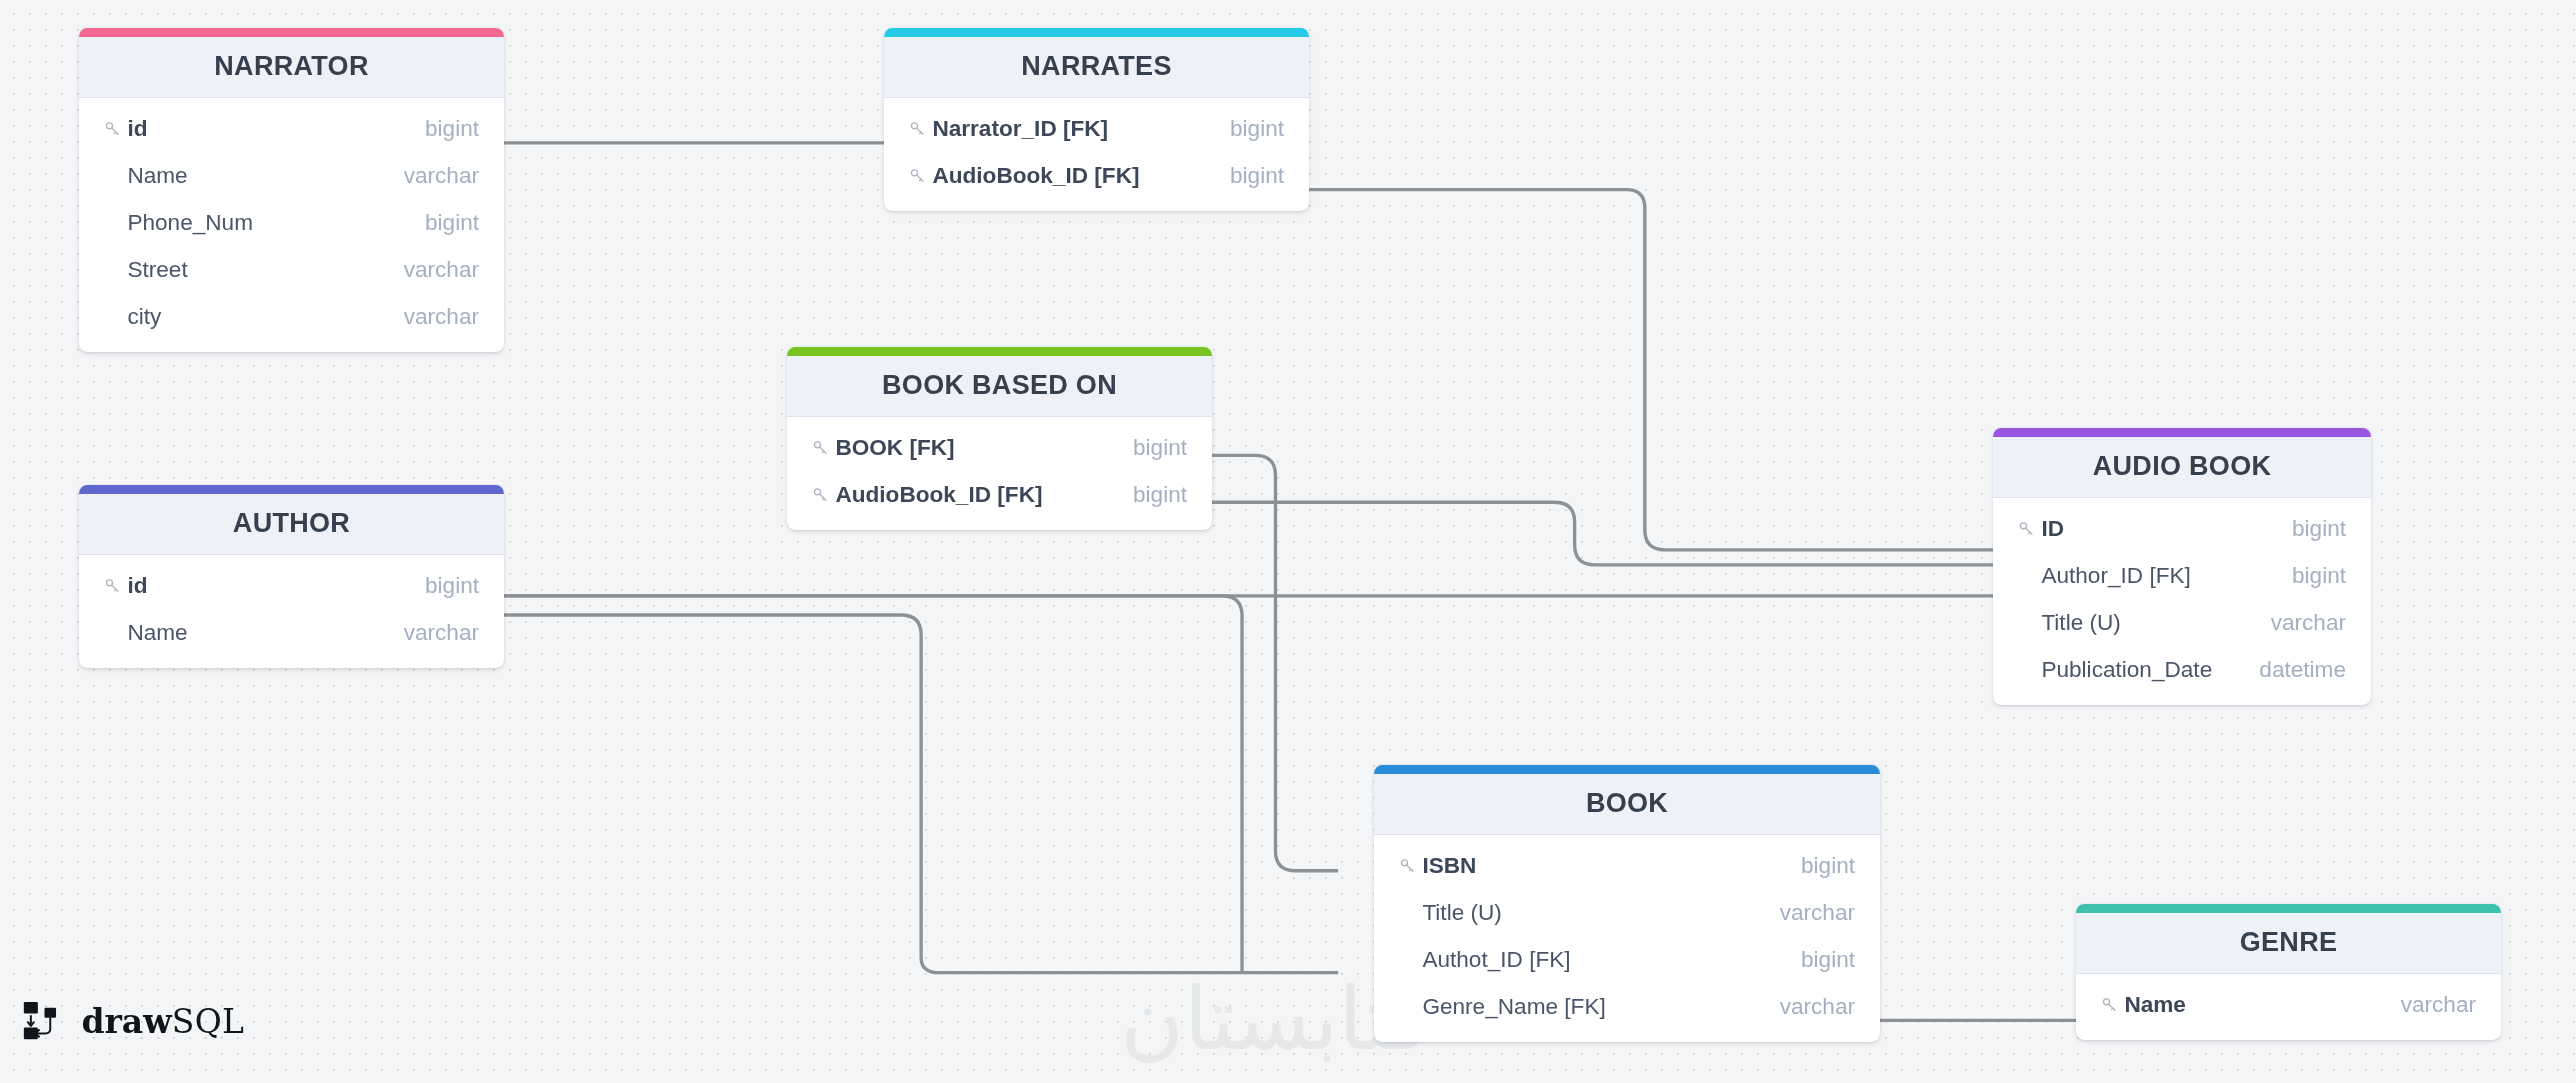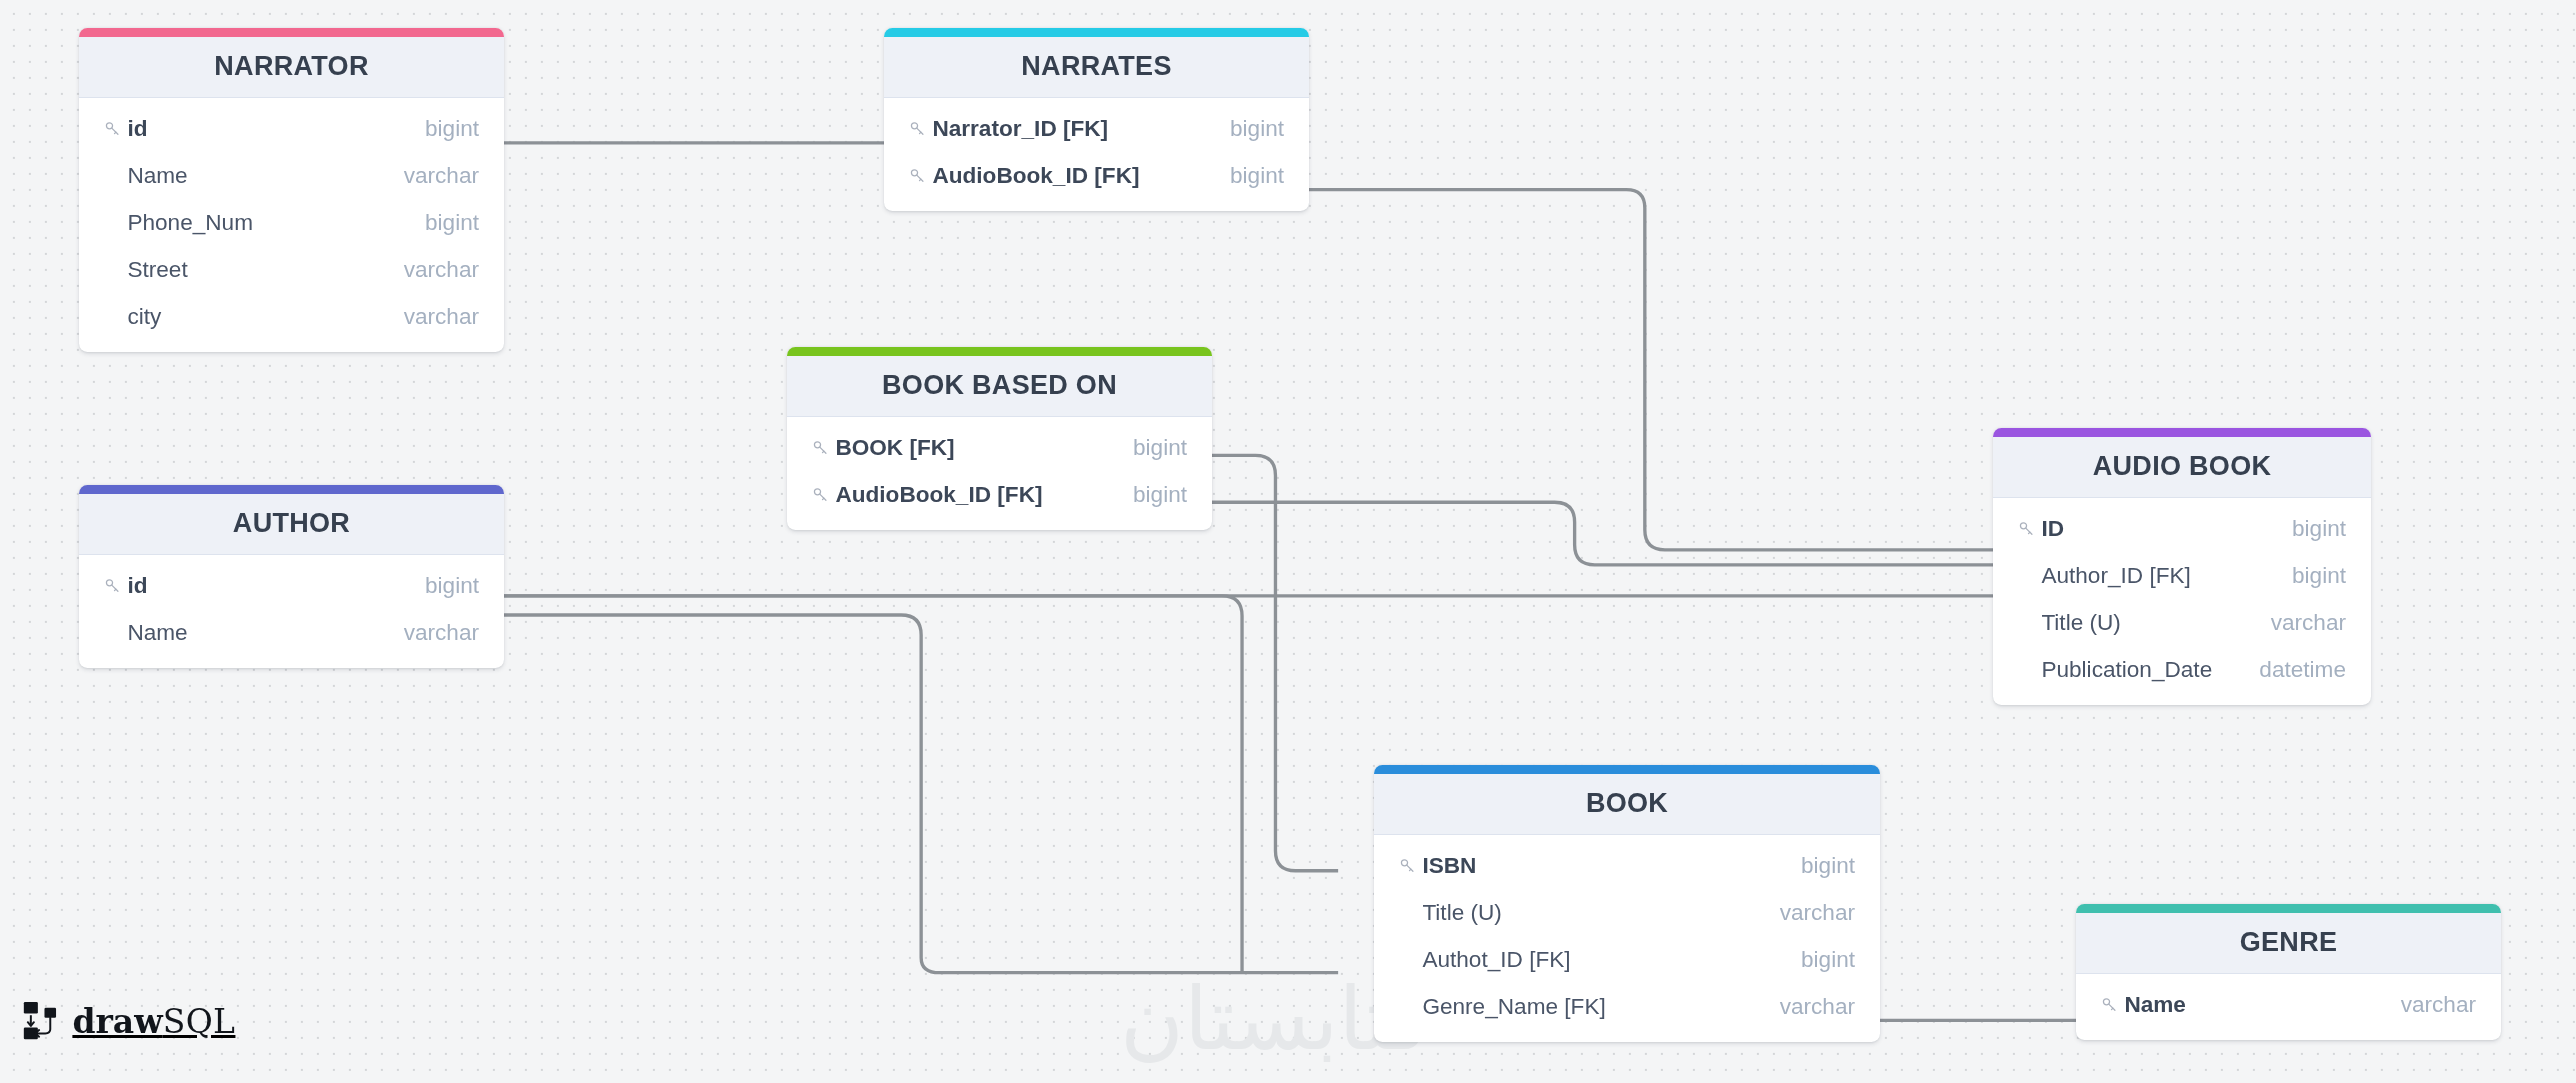--- a/index.html
+++ b/index.html
@@ -116,22 +116,21 @@
     user-select: none;
   }
 
   
   #logo {
     position: absolute;
     left: 23.4px;
     top: 1001px;
     display: flex;
     align-items: center;
-    gap: 11px;
-    text-decoration: underline;
+    gap: 20px;
   }
   .logo-mark { display:block; }
   .logo-text {
     font-family: "DejaVu Serif", serif;
     font-size: 33px;
     line-height: 1;
     color: #11151b;
   }
   .logo-text .bold { font-weight: bold; }
   .logo-text .thin { font-weight: normal; letter-spacing: 0.4px; }

